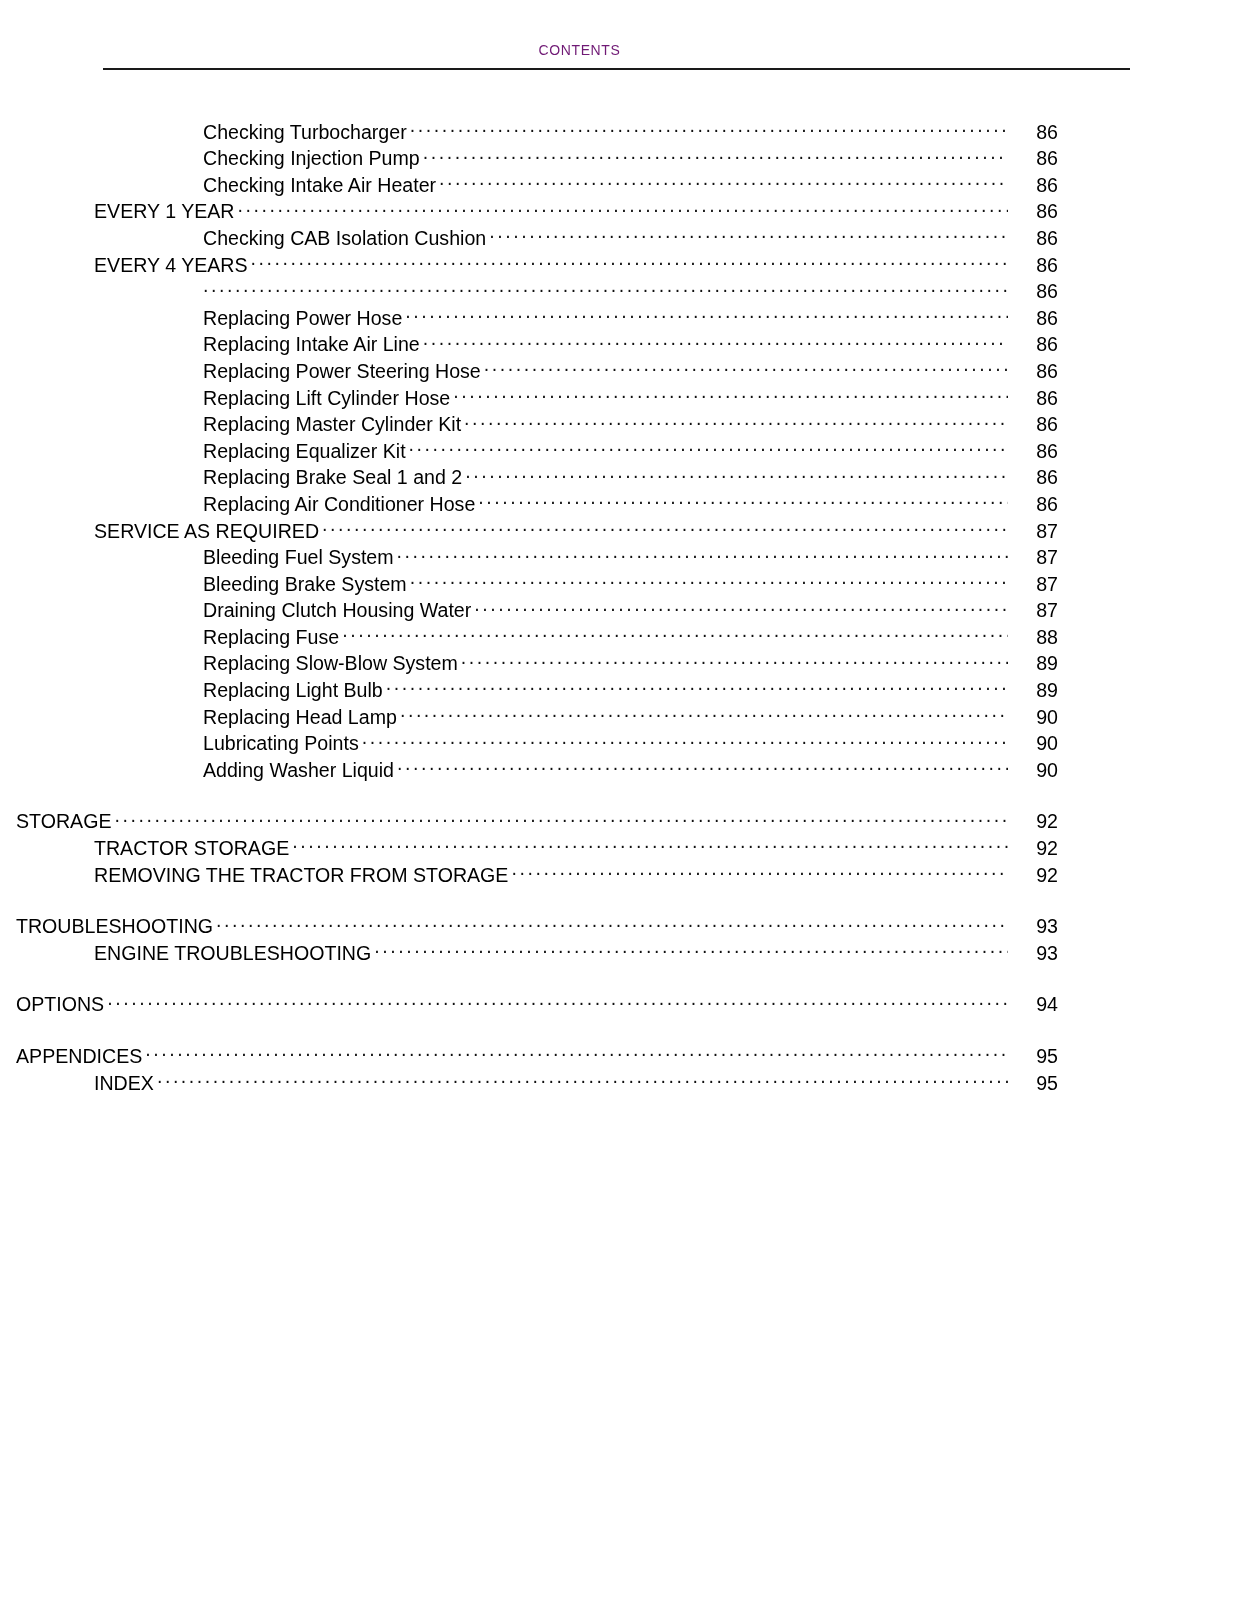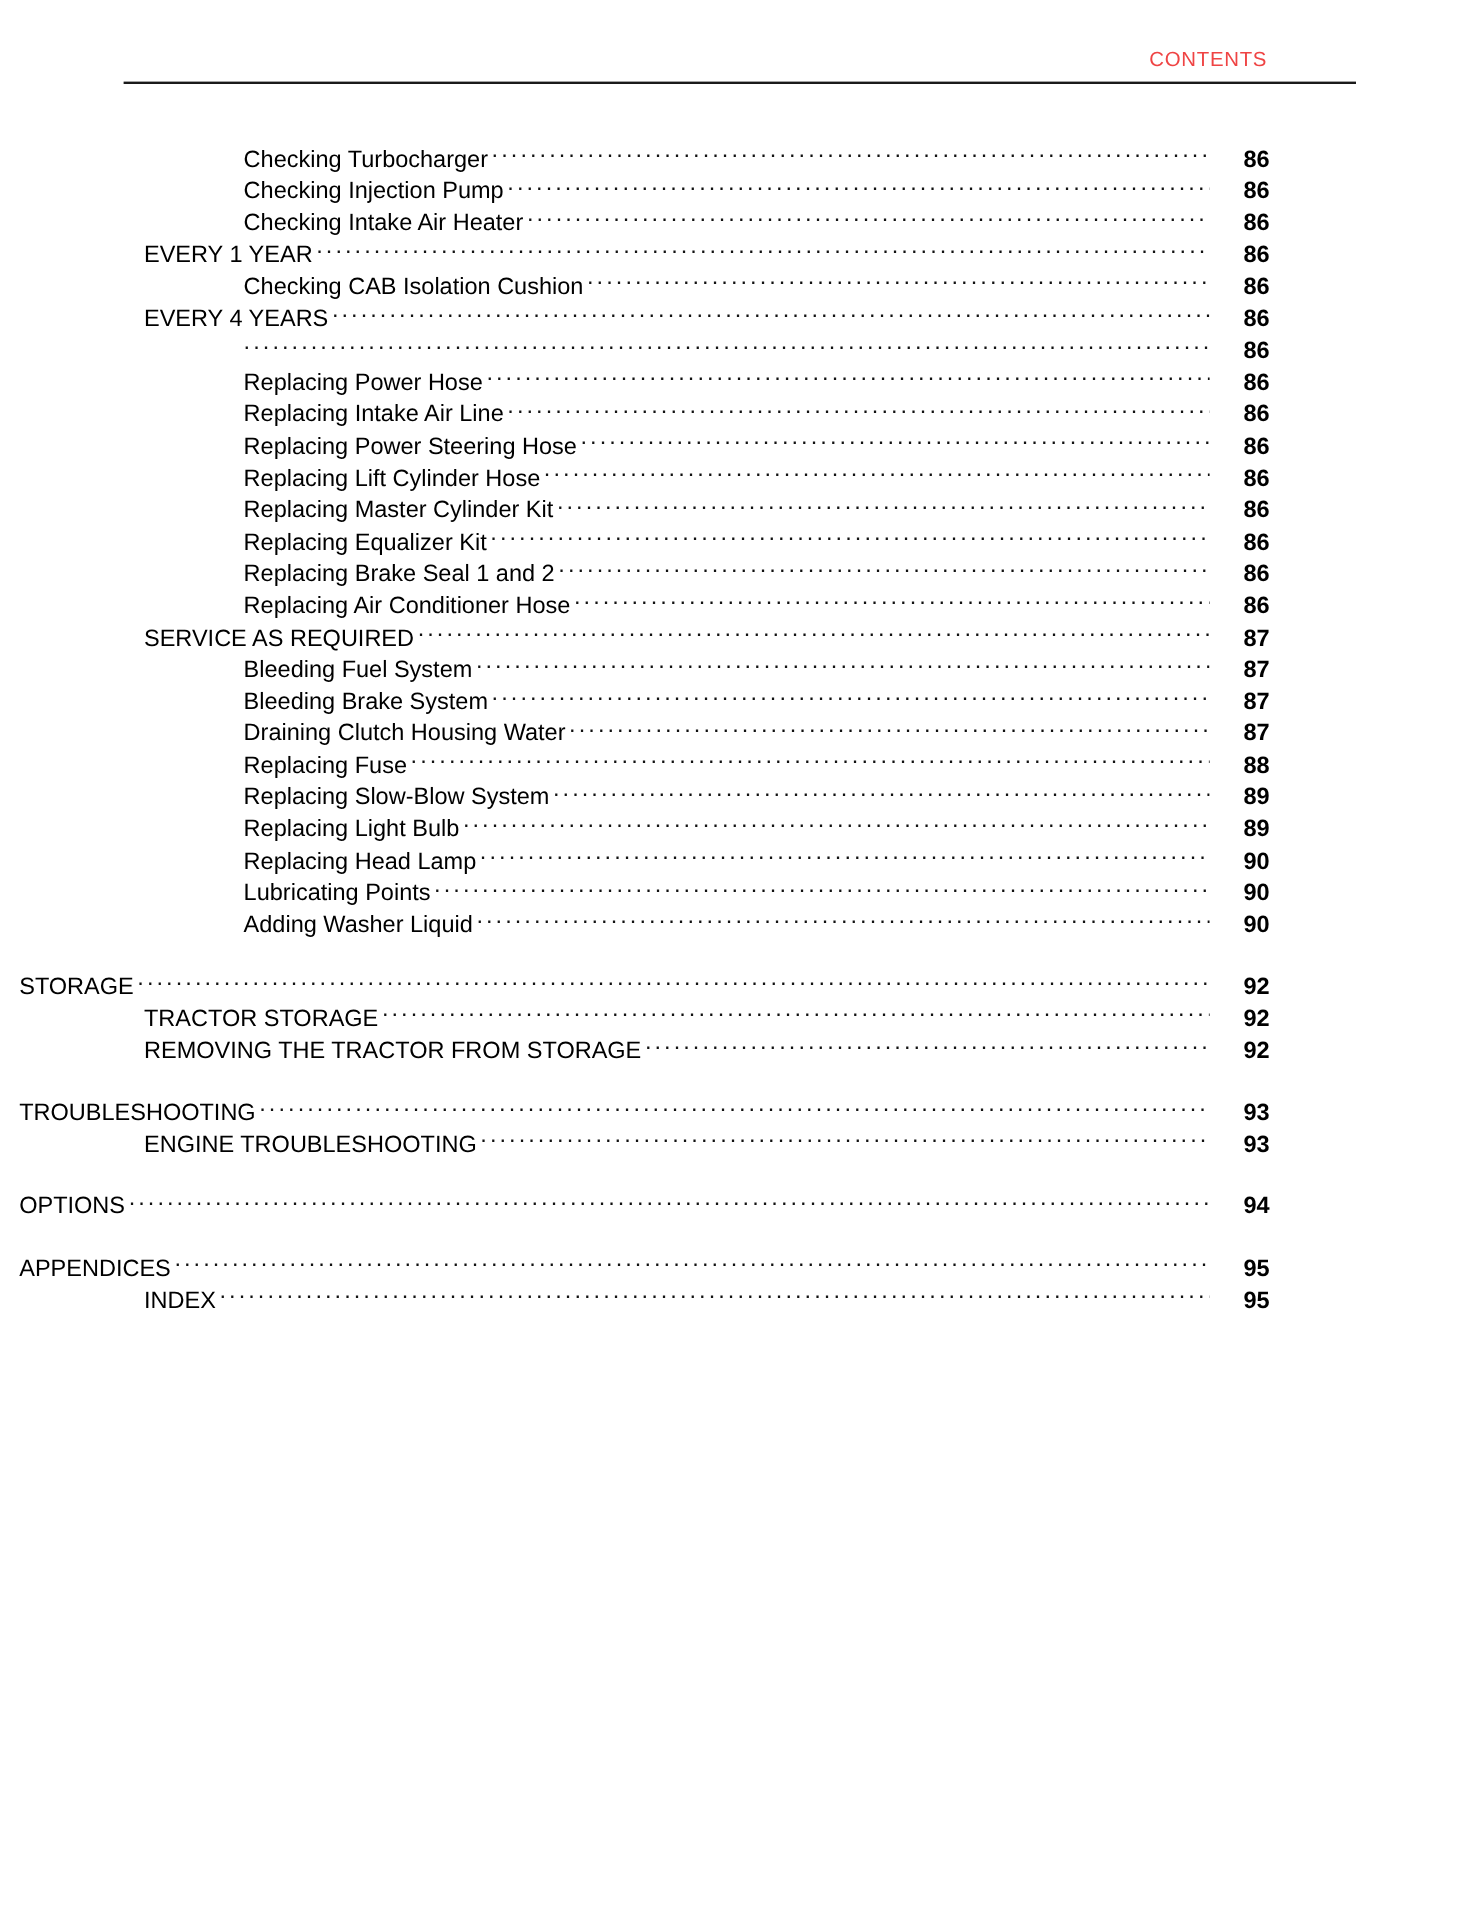--- a/index.html
+++ b/index.html
@@ -24,24 +24,24 @@
 
   
   .page-header {
     position: absolute;
     left: 103px;
     top: 38px;
     width: 1027px;
   }
   .header-title {
     display: block;
-    text-align: right;
-    font-size: 17px;
+    text-align: center;
+    font-size: 14px;
     letter-spacing: 0.6px;
-    color: #ef4444;
+    color: #701a75;
     line-height: 24px;
     padding-right: 74px;
   }
   .header-rule {
     margin-top: 6px;
     height: 0;
     border-top: 2.2px solid #1a1a1a;
     width: 1027px;
   }
 
@@ -59,21 +59,21 @@
     align-items: baseline;
     height: 26.6px;
     font-size: 19.6px;
     line-height: 26.6px;
     white-space: nowrap;
     color: #000;
   }
 
   
   .lvl0 { padding-left: 152px; }
-  .lvl1 { padding-left: 120px; }
+  .lvl1 { padding-left: 94px; }
   .lvl2 { padding-left: 203px; }
 
   .entry-label {
     flex: 0 0 auto;
     padding-right: 3px;
   }
 
   .entry-dots {
     flex: 1 1 auto;
     overflow: hidden;
@@ -95,21 +95,20 @@
     overflow: hidden;
   }
 
   .entry-page {
     flex: 0 0 auto;
     width: 44px;
     text-align: right;
     padding-left: 6px;
     padding-right: 178px;
     box-sizing: content-box;
-    font-weight: bold;
   }
 
   
   .gap-before { margin-top: 25px; padding-left: 16px; }
 </style>
 </head>
 <body>
 
 <div class="page">
 

